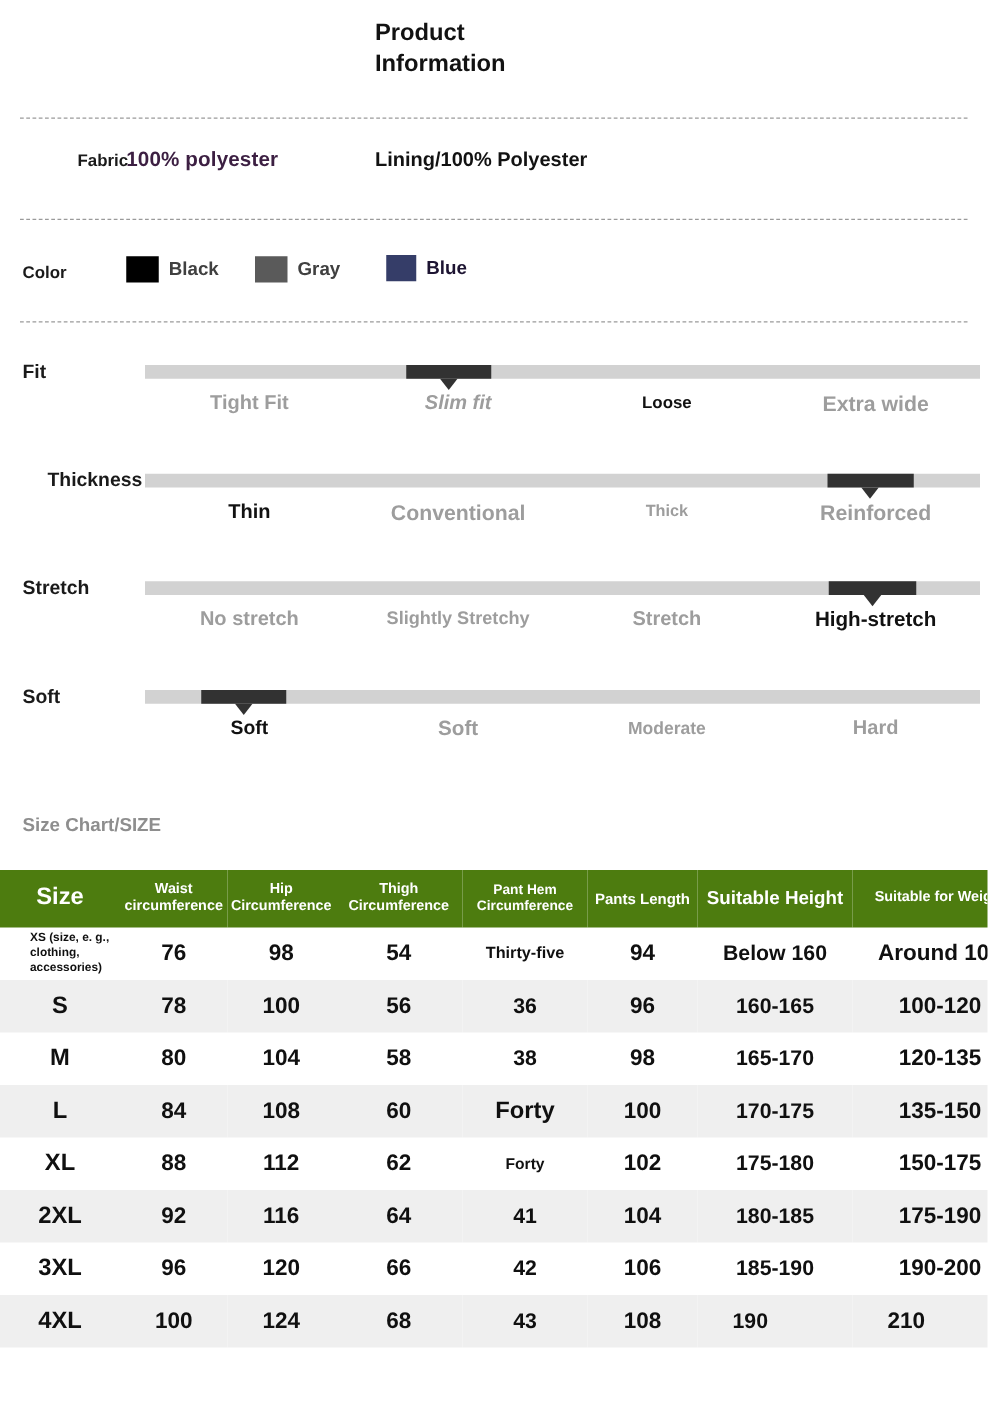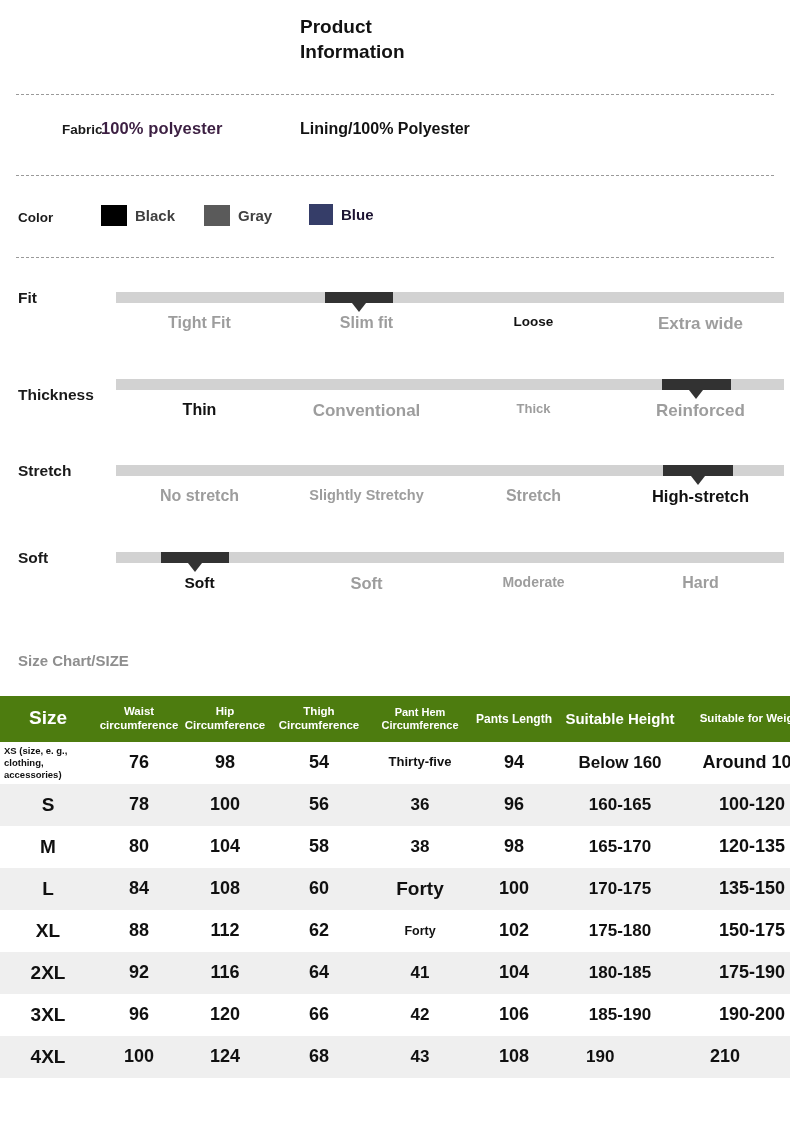--- a/index.html
+++ b/index.html
@@ -153,21 +153,21 @@
   }
   .scale .tick.active { color: #111111; }
 
   
   .attr.fit        { top: 288px; }
   .attr.thickness  { top: 375px; }
   .attr.stretch    { top: 461px; }
   .attr.soft       { top: 548px; }
 
   .attr.fit .attr-label       { top: 1px; }
-  .attr.thickness .attr-label { top: 11px; }
+  .attr.thickness .attr-label { top: 1px; margin-left: 20px; }
   .attr.stretch .attr-label   { top: 1px; }
   .attr.soft .attr-label      { top: 1px; }
 
   .attr .track { top: 4px; }
   .attr .scale { top: 27px; }
 
   
   .sizechart-caption {
     position: absolute;
     left: 18px;
@@ -233,21 +233,21 @@
   td.c-hem    { font-size: 17px; }
   td.c-length { font-size: 18px; }
   td.c-height { font-size: 16px; }
   td.c-weight { font-size: 17px; }
 
   
   td.xs-cell {
     font-size: 9.5px;
     line-height: 1.25;
     text-align: left;
-    padding-left: 4px;
+    padding-left: 24px;
     position: relative;
     overflow: visible;
   }
   td.small-word  { font-size: 12.5px; }
   td.tiny-word   { font-size: 13px; line-height: 1.15; }
   td.big-word    { font-size: 19px; }
   td.left-align  { text-align: left; padding-left: 28px; }
   td.height-lg   { font-size: 17px; }
   td.weight-lg   { font-size: 18px; }
 </style>
@@ -290,21 +290,21 @@
 
 <div class="hrule r3"></div>
 
 <div class="attr fit">
   <div class="attr-label">Fit</div>
   <div class="track">
     <div class="seg" id="seg0" style="left: 31.3%; width: 10.2%;"></div>
   </div>
   <div class="scale">
     <span class="tick" style="font-size:16px;">Tight Fit</span>
-    <span class="tick" style="font-size:16px;">Slim fit</span>
+    <span class="tick" style="font-size:16px;font-style:italic;">Slim fit</span>
     <span class="tick active" style="font-size:13.5px;">Loose</span>
     <span class="tick" style="font-size:17px;">Extra wide</span>
   </div>
 </div>
 
 <div class="attr thickness">
   <div class="attr-label">Thickness</div>
   <div class="track">
     <div class="seg" id="seg1" style="left: 81.7%; width: 10.4%;"></div>
   </div>

